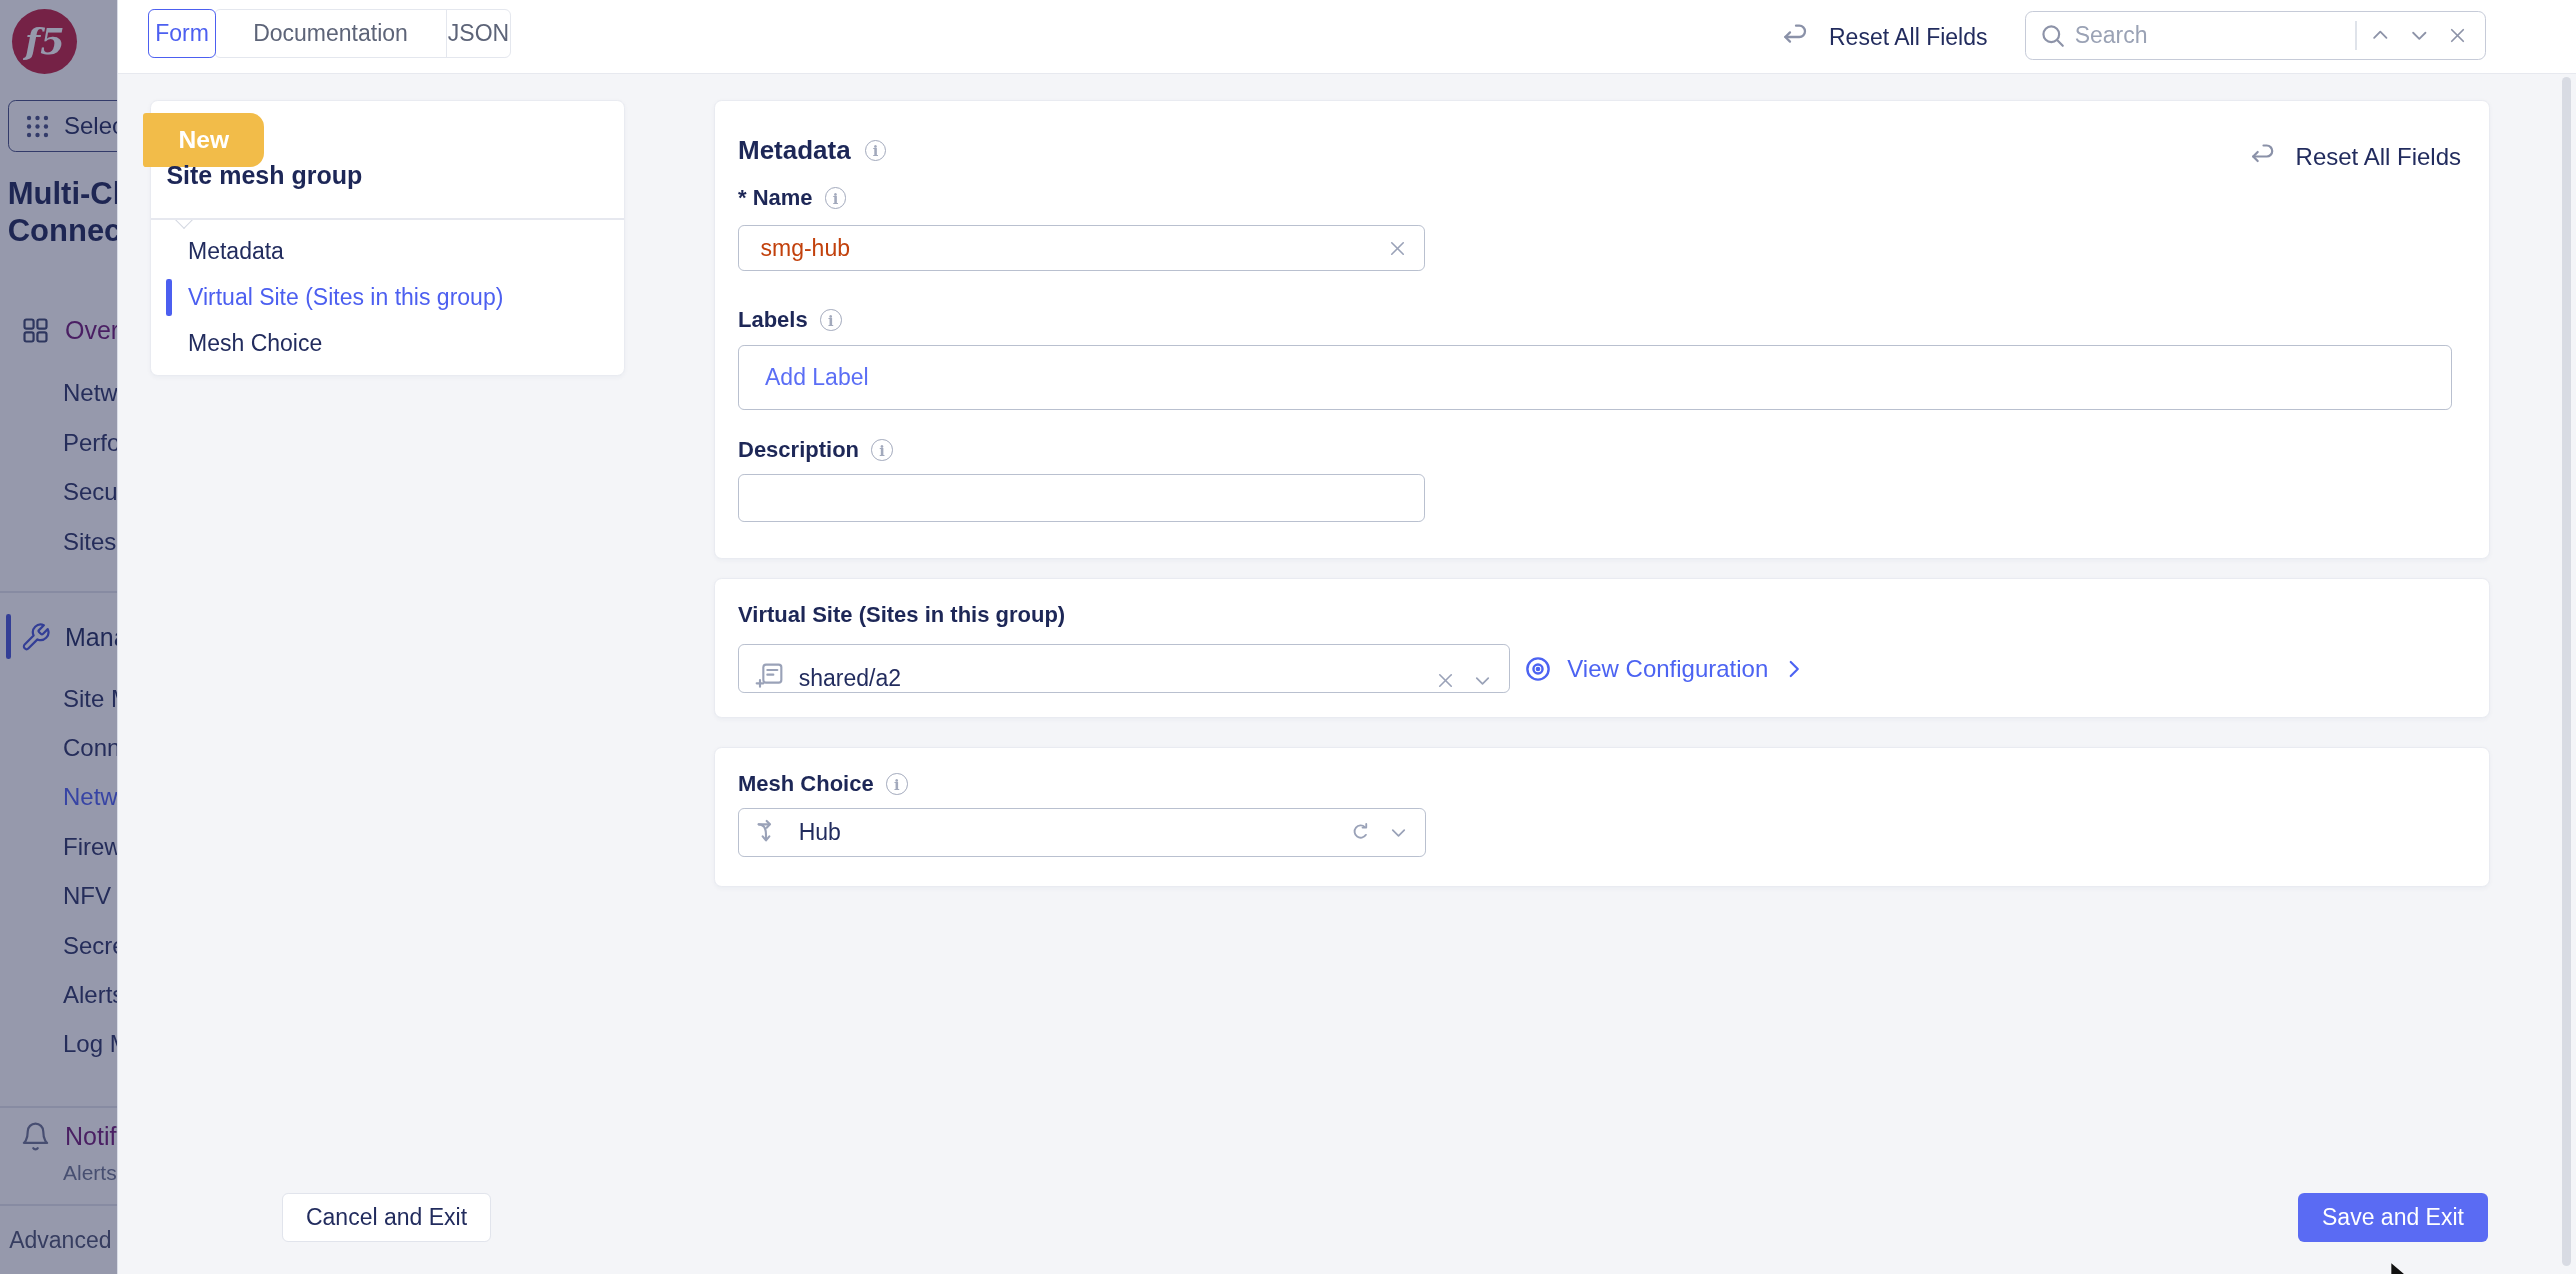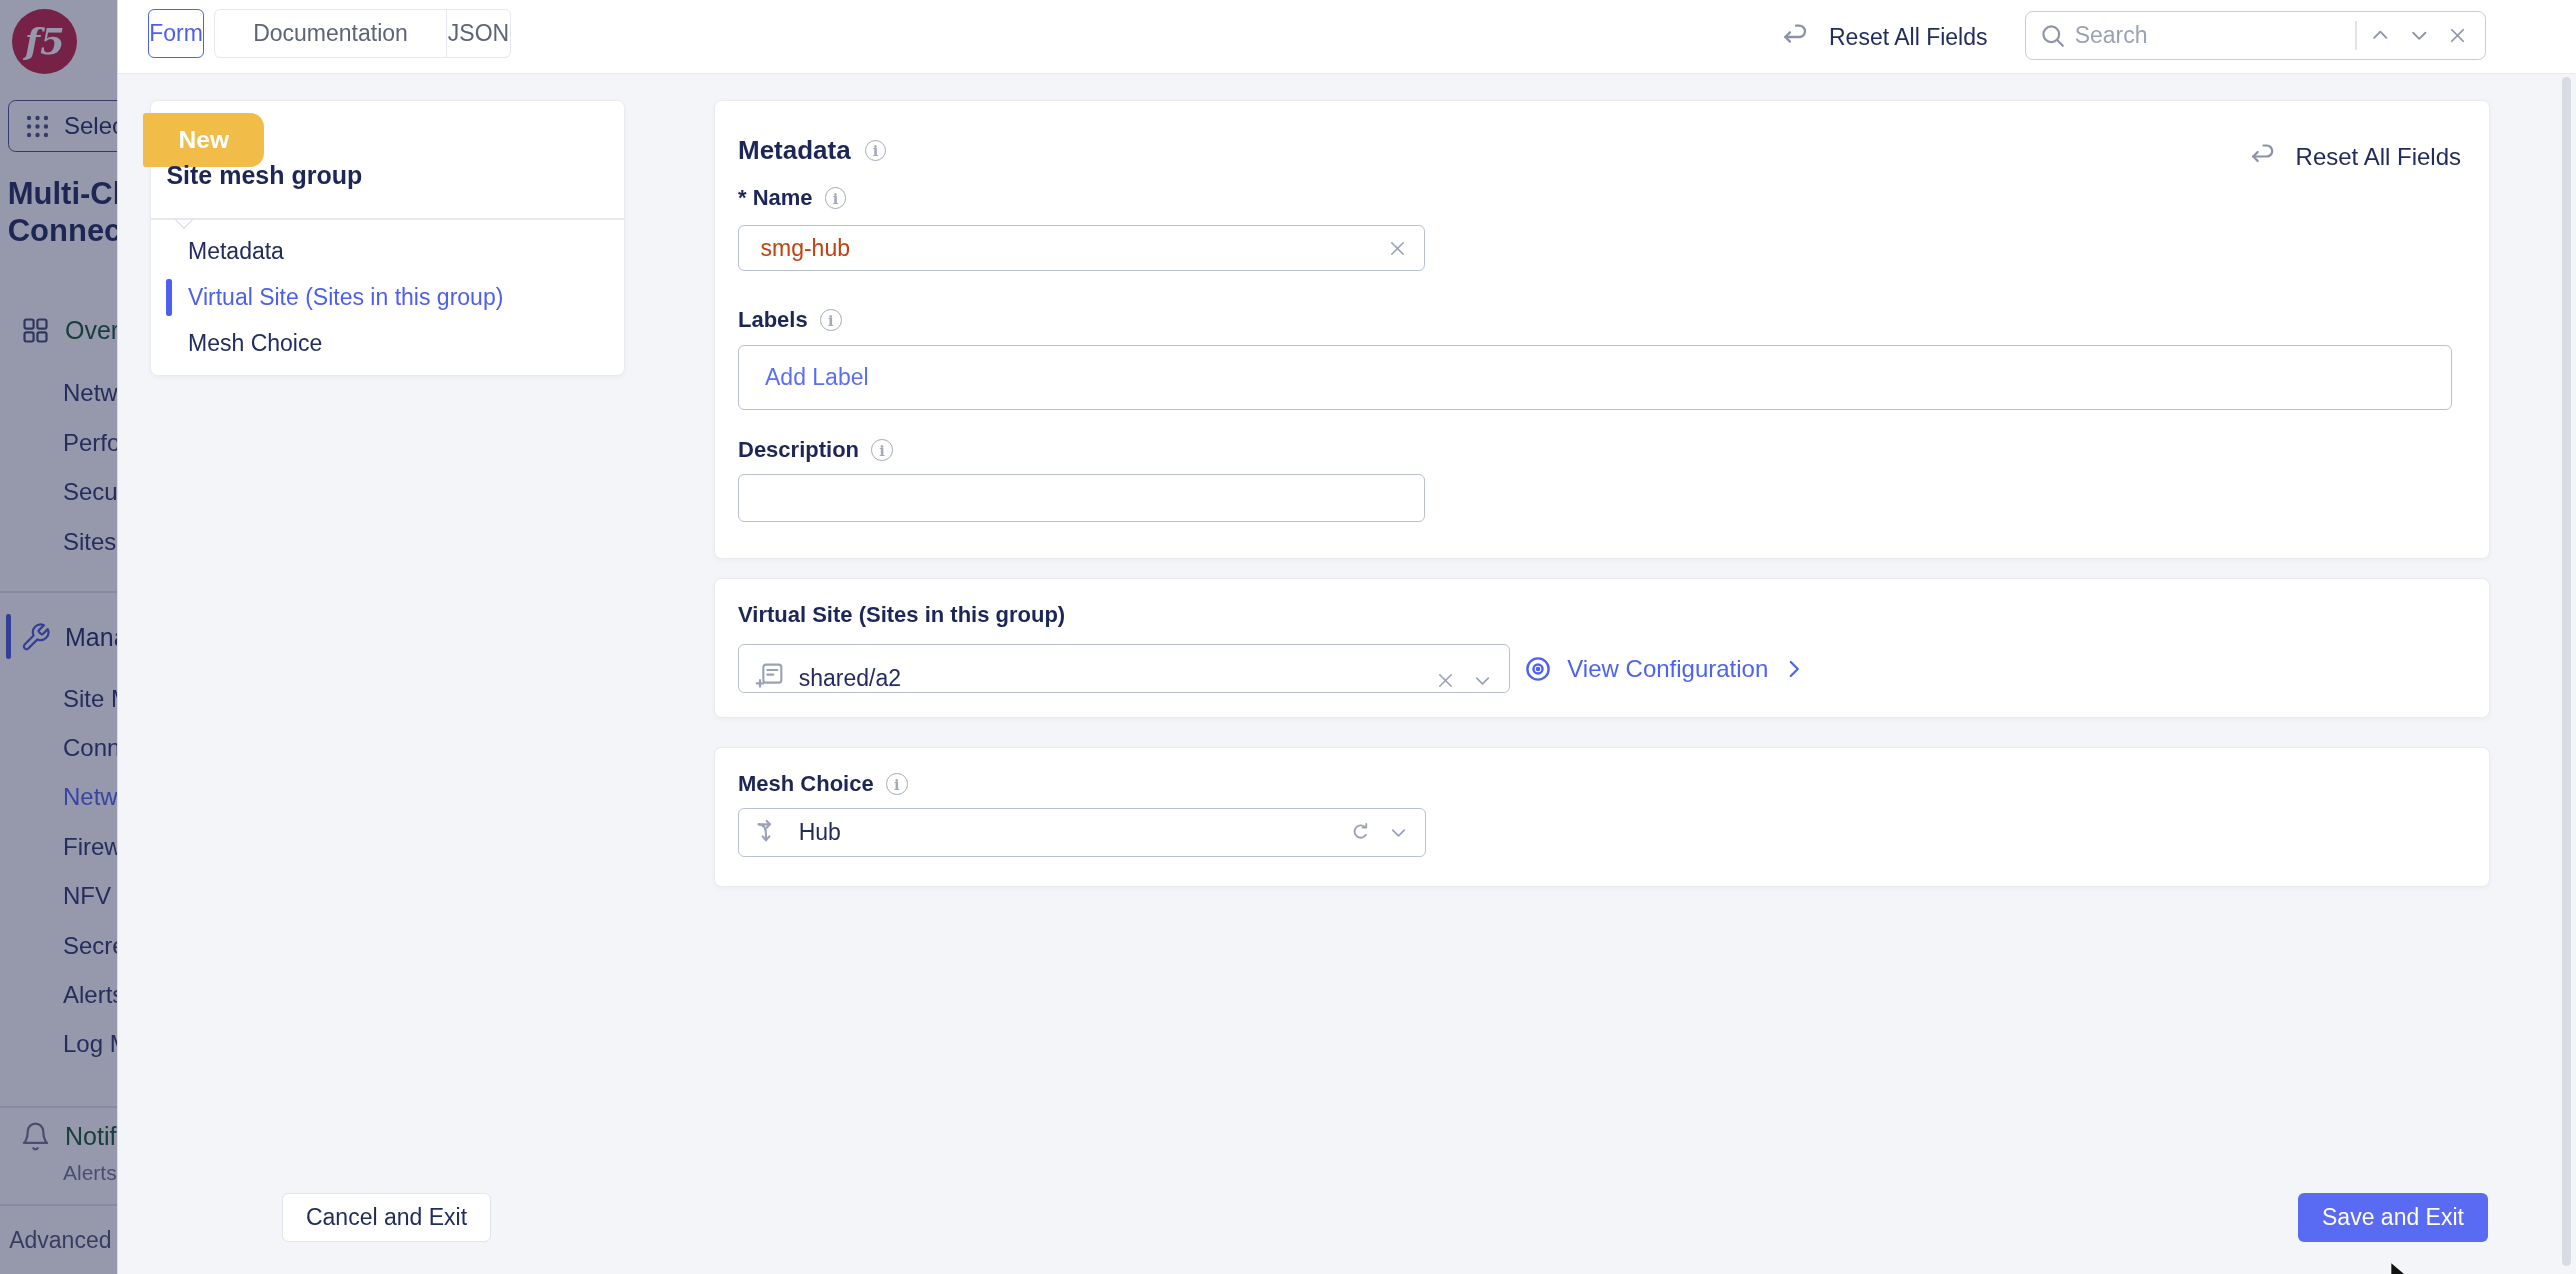--- a/index.html
+++ b/index.html
@@ -9,35 +9,35 @@
   
   .sidebar { position:absolute; left:0; top:0; width:230px; height:1274px; background:#fff; overflow:hidden; }
   .f5-logo { position:absolute; left:12.3px; top:9.2px; width:65px; height:65px; border-radius:50%;
              background:#c01f3f; color:#fff; display:flex; align-items:center; justify-content:center;
              font-family:"DejaVu Serif", serif; font-style:italic; font-weight:bold; font-size:35px; }
   .select-btn { position:absolute; left:7.7px; top:100px; width:192px; height:52px; border:1.5px solid #454f82;
                 border-radius:7.7px; background:#fff; display:flex; align-items:center; gap:12.3px; padding:0 14px;
                 font-size:24px; color:#222c5e; }
   .product-title { position:absolute; left:7.7px; top:175px; font-size:31px; font-weight:bold; line-height:37px; color:#1d2757; }
   .side-item { position:absolute; left:63px; font-size:24px; color:#2a3365; white-space:nowrap; }
-  .side-head { position:absolute; left:20px; display:flex; align-items:center; gap:14px; font-size:25px; color:#14532d; white-space:nowrap; }
+  .side-head { position:absolute; left:20px; display:flex; align-items:center; gap:14px; font-size:25px; color:#701a75; white-space:nowrap; }
   .side-head .icon { color:#3c466f; }
   .side-sub-active { color:#4c5ff0; }
   .side-div { position:absolute; left:0; width:230px; height:1.5px; background:#e2e5ec; }
   .active-bar { position:absolute; left:6.1px; width:5.4px; border-radius:2.3px; background:#4454d6; }
   .notif-sub { position:absolute; left:63px; font-size:21px; color:#6b7390; }
   .advanced { position:absolute; left:9.2px; font-size:23px; color:#4a5170; }
   .dim-overlay { position:absolute; left:0; top:0; width:118px; height:1274px; background:rgba(31,38,79,0.47); z-index:5; }
 
   
   .modal { position:absolute; left:117px; top:0; width:2459px; height:1274px; background:#f4f5f8;
            border-left:1.5px solid #d9dce6; z-index:10; }
   .topbar { position:absolute; left:0; top:0; width:100%; height:74px; background:#fff; border-bottom:1.5px solid #e7e9ef; }
 
-  .tab-form { position:absolute; left:30px; top:9.2px; width:56px; height:49px; background:#fff;
+  .tab-form { position:absolute; left:30px; top:9.2px; width:68px; height:49px; background:#fff;
               border:1.5px solid #4c5ff0; border-radius:6.1px; color:#4c5ff0; font-size:23px;
               display:flex; align-items:center; justify-content:center; z-index:2; }
   .tab-group { position:absolute; left:96px; top:9.2px; height:49px; border:1.5px solid #e4e7ee; border-radius:6.1px;
                display:flex; background:#fff; }
   .tab-plain { height:100%; display:flex; align-items:center; justify-content:center; color:#5d6478; font-size:23px; }
   .tab-doc { width:232px; border-right:1.5px solid #e4e7ee; }
   .tab-json { width:63px; }
 
   .reset-all { display:flex; align-items:center; gap:17px; color:#222c5e; font-size:23px; cursor:default; white-space:nowrap; }
   .reset-all .icon { color:#8a91a8; }

